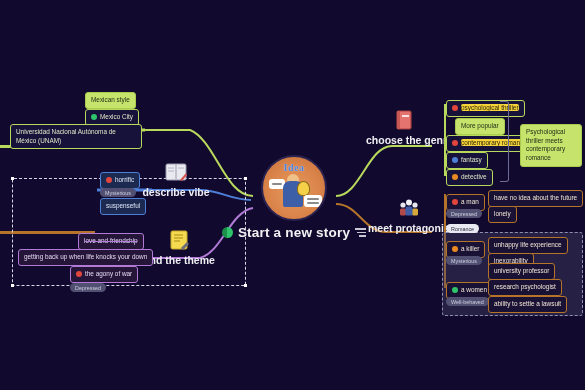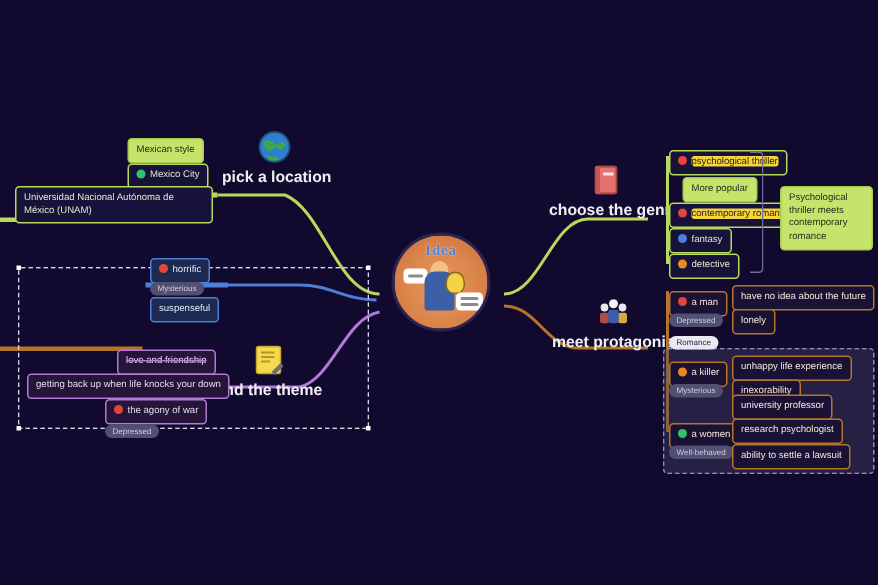--- a/index.html
+++ b/index.html
@@ -101,51 +101,62 @@
 
   <div class="center-wrap">
     <div class="center-img">
       <div class="ci-word">Idea</div>
       <div class="ci-bub1"></div>
       <div class="ci-head"></div>
       <div class="ci-body"></div>
       <div class="ci-bulb"></div>
       <div class="ci-bub2"></div>
     </div>
+    <div class="center-label">
+      <span class="pie-icon"></span>
+      <span class="ttl">Start a new story</span>
+      <span class="lines-icon">
+          <i></i>
+          <i></i>
+          <i></i>
+        </span>
+    </div>
   </div>
 
   <div class="sel-rect" style="left:12px;top:178px;width:232px;height:106px;">
     <div class="sel-handle" style="left:-2px;top:-2px;"></div>
     <div class="sel-handle" style="right:-2px;top:-2px;"></div>
     <div class="sel-handle" style="left:-2px;bottom:-2px;"></div>
     <div class="sel-handle" style="right:-2px;bottom:-2px;"></div>
   </div>
 
-  <div class="branch" style="left:148px;top:86px;width:70px;">
-    <div class="bicon">
-      <svg viewBox="0 0 24 24" width="24" height="24">
-        <circle cx="12" cy="12" r="10" fill="#2f7fd0"></circle>
-        <path d="M4 9 q4 -3 7 0 t6 -1 l3 3 -4 3 -3 -2 -4 3 -3 -2z" fill="#3fa84f"></path>
-        <path d="M6 17 q3 2 7 1 l2 3 -6 1z" fill="#3fa84f"></path>
-        <circle cx="12" cy="12" r="10" fill="none" stroke="#1b4f86" stroke-width="1.2"></circle>
-      </svg>
-    </div>
-    <div class="blabel">pick a location</div>
-  </div>
 
   <div class="box b-green" style="left:85px;top:92px;">
     <span>Mexican style</span>
   </div>
   <div class="box b-greenline" style="left:85px;top:109px;">
     <span class="dot grn"></span><span>Mexico City</span>
   </div>
   <div class="box b-greenline wrap" style="left:10px;top:124px;width:132px;">
     <span>Universidad Nacional Autónoma de México (UNAM)</span>
   </div>
 
+  <div class="branch" style="left:140px;top:160px;width:72px;">
+    <div class="bicon">
+      <svg viewBox="0 0 24 24" width="24" height="24">
+        <rect x="2" y="4" width="20" height="16" rx="1.5" fill="#e9e9f0" stroke="#9a9ab0" stroke-width="1"></rect>
+        <line x1="12" y1="5" x2="12" y2="19" stroke="#9a9ab0" stroke-width="1"></line>
+        <line x1="4" y1="8" x2="10" y2="8" stroke="#b4b4c6" stroke-width="1"></line>
+        <line x1="4" y1="11" x2="10" y2="11" stroke="#b4b4c6" stroke-width="1"></line>
+        <line x1="14" y1="8" x2="20" y2="8" stroke="#b4b4c6" stroke-width="1"></line>
+        <path d="M16 20 L22 13 L23 15 L18 21z" fill="#d9534f"></path>
+      </svg>
+    </div>
+    <div class="blabel">describe vibe</div>
+  </div>
 
   <div class="box b-darkblue" style="left:100px;top:172px;">
     <span class="dot red"></span><span>horrific</span>
   </div>
   <div class="tag tag-gray" style="left:100px;top:188px;">
     <span>Mysterious</span>
   </div>
   <div class="box b-darkblue" style="left:100px;top:198px;">
     <span>suspenseful</span>
   </div>

